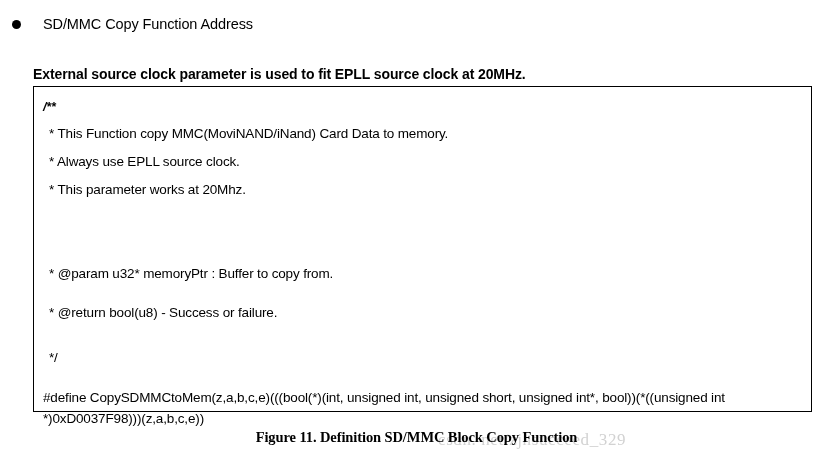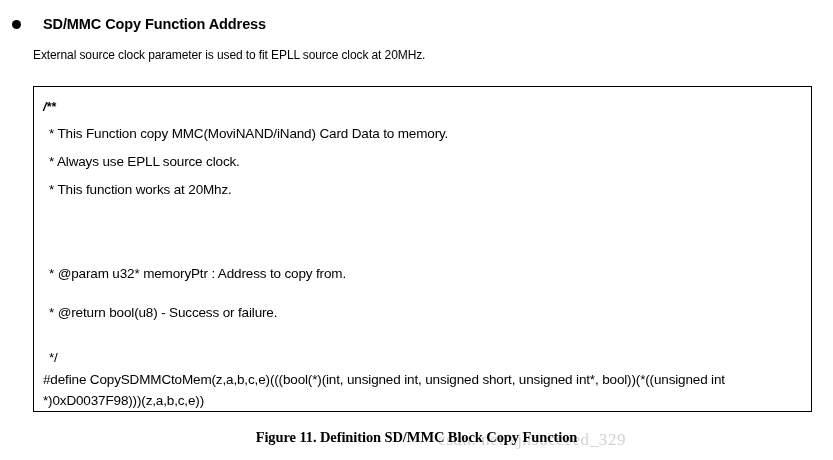--- a/index.html
+++ b/index.html
@@ -30,33 +30,34 @@
     width: 9px;
     height: 9px;
     border-radius: 50%;
     background: #000;
     margin-left: 12px;
     flex: 0 0 auto;
   }
   .heading-text {
     margin-left: 22px;
     font-size: 14.5px;
-    font-weight: bold;
+    font-weight: normal;
     letter-spacing: -0.1px;
     white-space: nowrap;
   }
 
   
   .intro {
     position: absolute;
     left: 33px;
-    top: 48px;
-    font-size: 12px;
+    top: 66px;
+    font-size: 14px;
     letter-spacing: -0.1px;
     white-space: nowrap;
+    font-weight: bold;
   }
 
   
   .code-box {
     position: absolute;
     left: 33px;
     top: 86px;
     width: 779px;
     height: 326px;
     border: 1.4px solid #000000;
@@ -116,23 +117,23 @@
   <span class="heading-text">SD/MMC Copy Function Address</span>
 </div>
 
 <div class="intro">External source clock parameter is used to fit EPLL source clock at 20MHz.</div>
 
 <div class="code-box">
   <div class="code-lines">
     <div class="cline italic edge" style="top:12px">/**</div>
     <div class="cline star" style="top:39px">* This Function copy MMC(MoviNAND/iNand) Card Data to memory.</div>
     <div class="cline star" style="top:67px">* Always use EPLL source clock.</div>
-    <div class="cline star" style="top:95px">* This function works at 20Mhz.</div>
-    <div class="cline star" style="top:179px">* @param u32* memoryPtr : Address to copy from.</div>
+    <div class="cline star" style="top:95px">* This parameter works at 20Mhz.</div>
+    <div class="cline star" style="top:179px">* @param u32* memoryPtr : Buffer to copy from.</div>
     <div class="cline star" style="top:218px">* @return bool(u8) - Success or failure.</div>
     <div class="cline star" style="top:263px">*/</div>
-    <div class="cline edge wrap" style="top:282px">#define CopySDMMCtoMem(z,a,b,c,e)(((bool(*)(int, unsigned int, unsigned short, unsigned int*, bool))(*((unsigned int *)0xD0037F98)))(z,a,b,c,e))</div>
+    <div class="cline edge wrap" style="top:300px">#define CopySDMMCtoMem(z,a,b,c,e)(((bool(*)(int, unsigned int, unsigned short, unsigned int*, bool))(*((unsigned int *)0xD0037F98)))(z,a,b,c,e))</div>
   </div>
 </div>
 
 <div class="watermark">csdn. net/zjhsucceed_329</div>
 
 <div class="caption">Figure 11. Definition SD/MMC Block Copy Function</div>
 
 </body></html>

